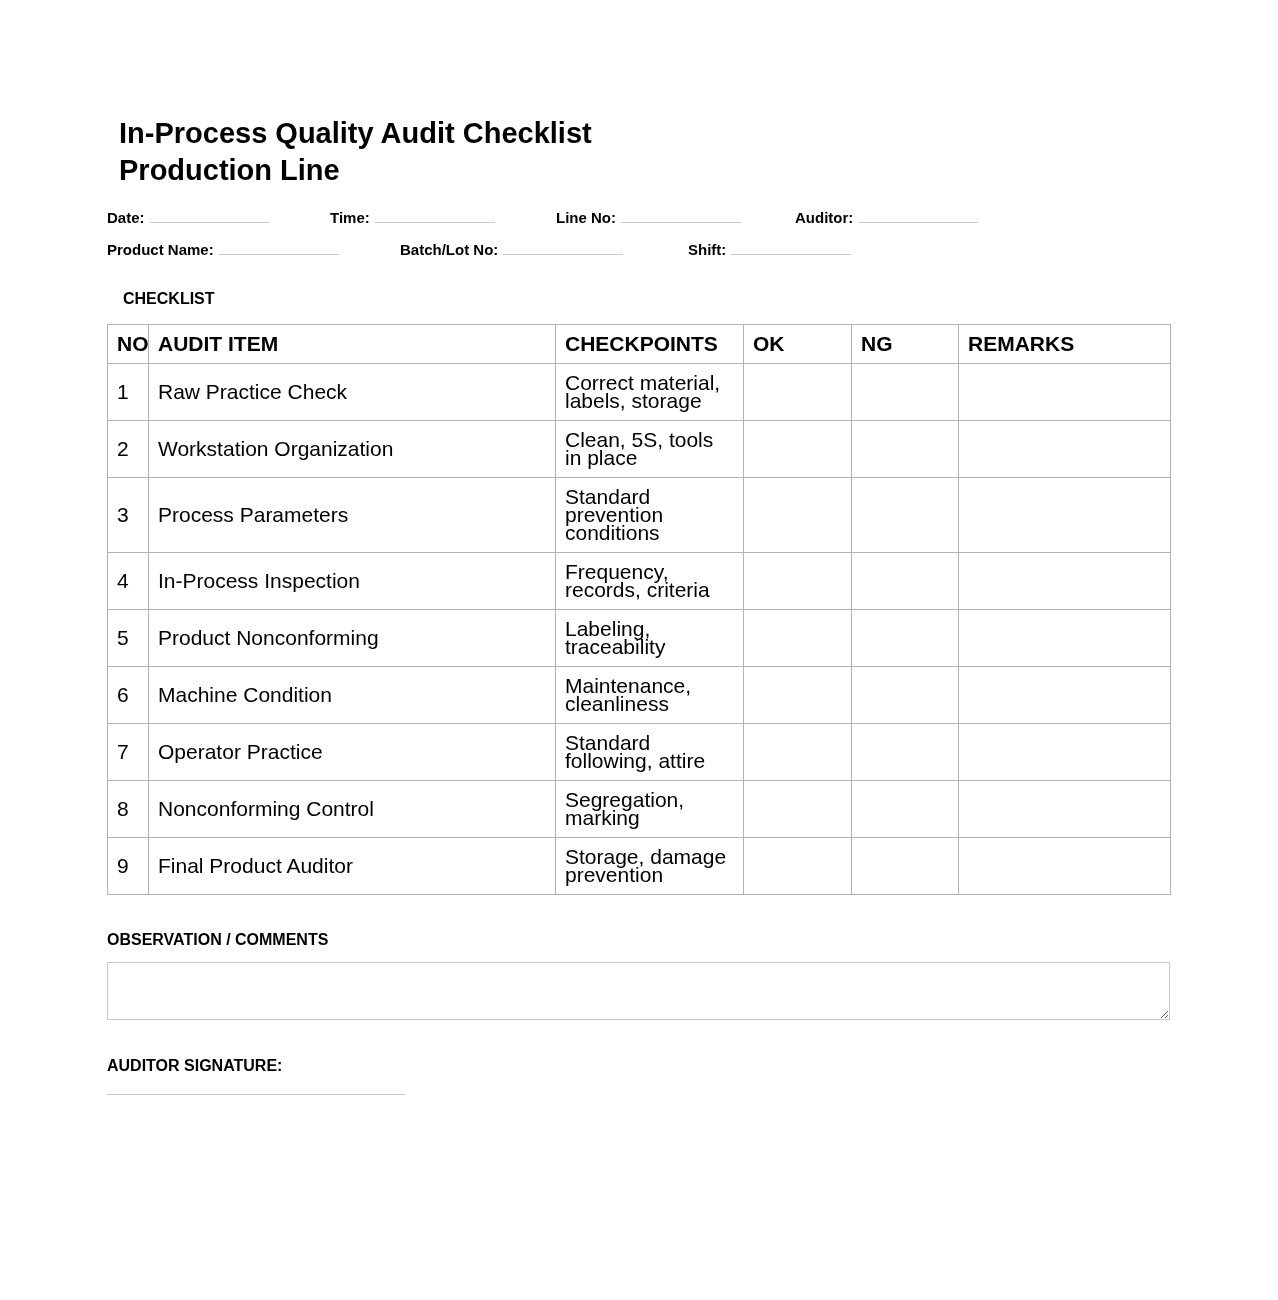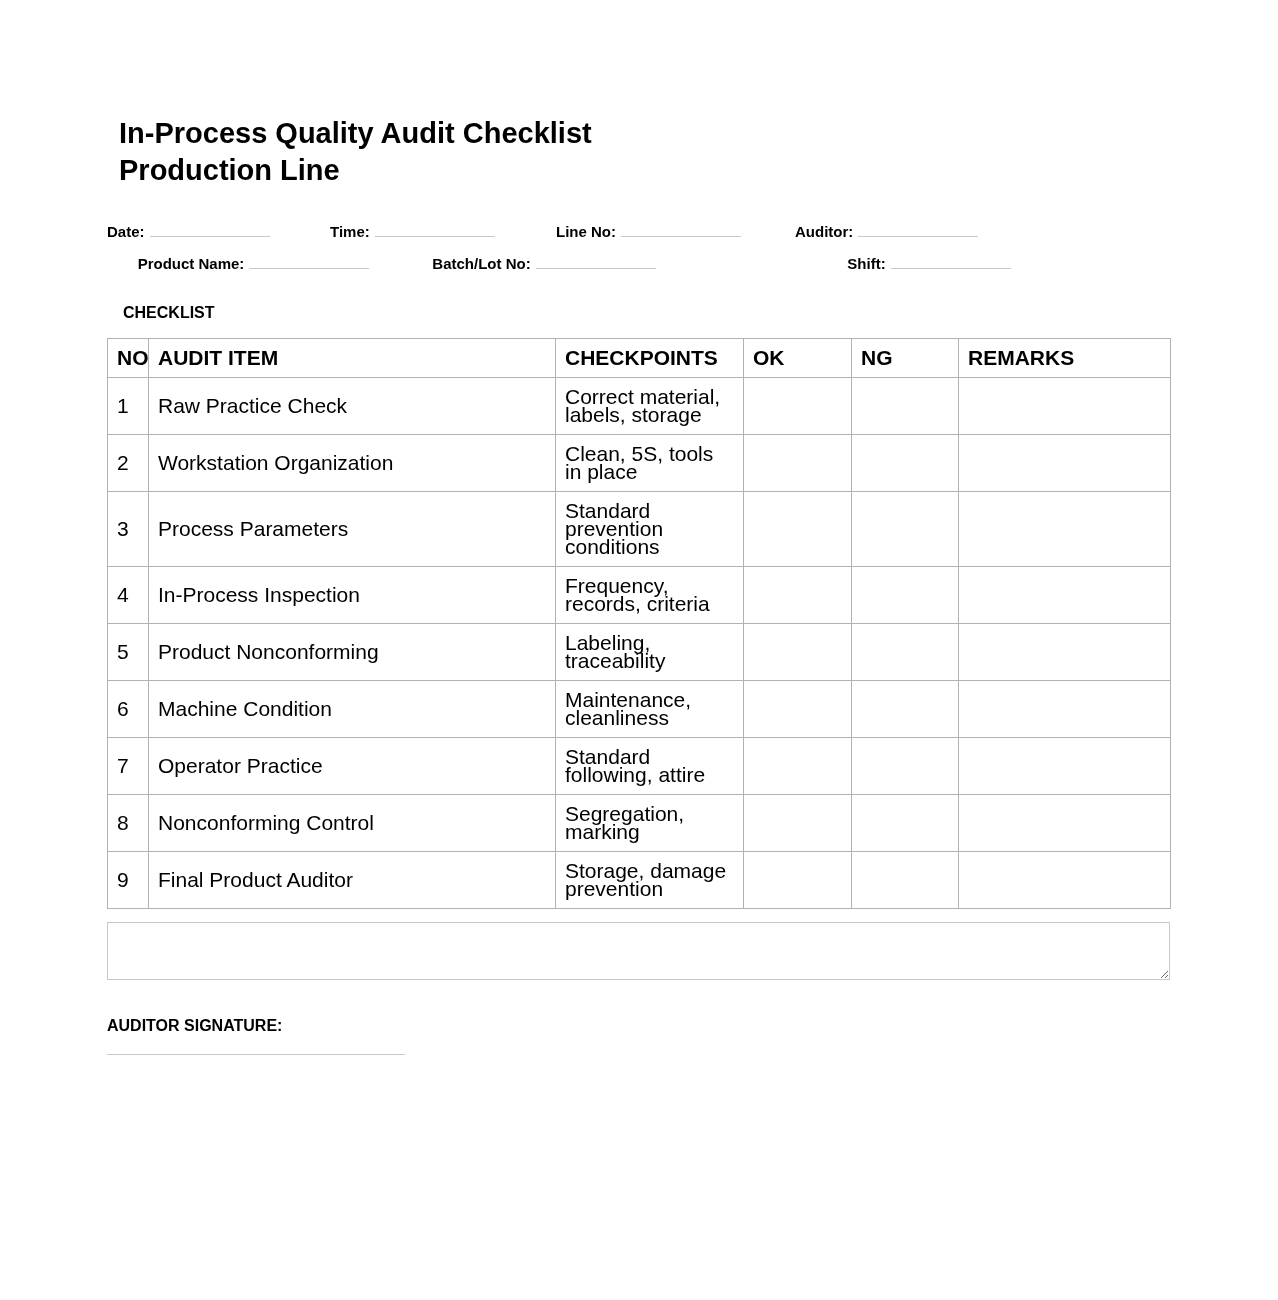--- a/index.html
+++ b/index.html
@@ -14,24 +14,24 @@
   .page {
     padding: 103px 0 0 107px;
     width: 1063px;
   }
   .doc-title {
     font-size: 29px;
     font-weight: bold;
     line-height: 37px;
     margin: 12px;
   }
-  .meta { margin-top: 34px; font-size: 15px; }
+  .meta { margin-top: 20px; font-size: 15px; }
   .meta-row { display: grid; align-items: baseline; }
   .meta-row.r1 { grid-template-columns: 223px 226px 239px auto; }
-  .meta-row.r2 { grid-template-columns: 293px 288px auto; margin-top: 15px; text-align: center; }
+  .meta-row.r2 { grid-template-columns: 293px 288px auto; margin-top: 15px; }
   .meta-field { white-space: nowrap; }
   .meta-label { font-weight: bold; }
   .blank-line {
     display: inline-block;
     width: 120px;
     height: 13px;
     border-bottom: 1px solid #c9c9c9;
     margin-left: 5px;
   }
   .section-heading {
@@ -209,20 +209,21 @@
         <td>9</td>
         <td>Final Product Auditor</td>
         <td class="cell-checkpoints">Storage, damage prevention</td>
         <td></td>
         <td></td>
         <td></td>
       </tr>
     </tbody>
   </table>
 
+  <h2 class="section-heading obs-heading">OBSERVATION / COMMENTS</h2>
 
   <textarea class="obs-textarea" aria-label="OBSERVATION / COMMENTS" style=""></textarea>
 
   <h2 class="section-heading sig-heading">AUDITOR SIGNATURE:</h2>
 
   <div class="sig-line"></div>
 
 </div>
 
 </body></html>

